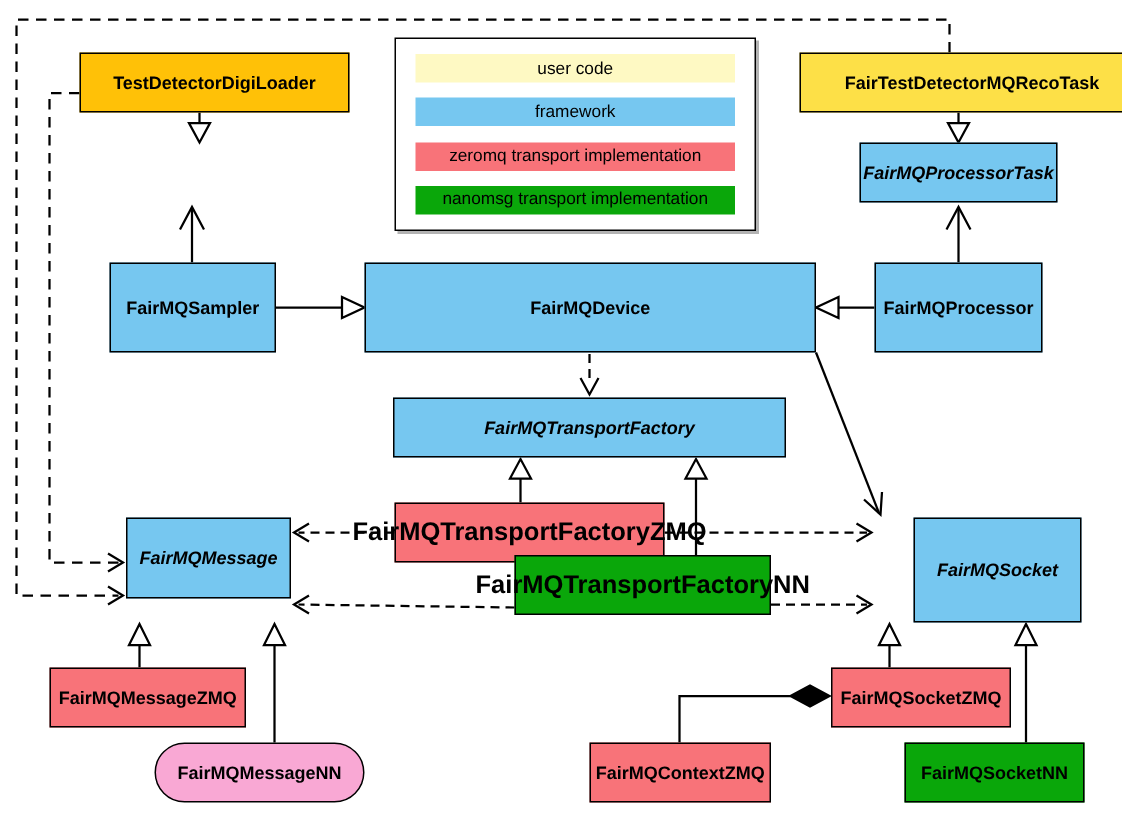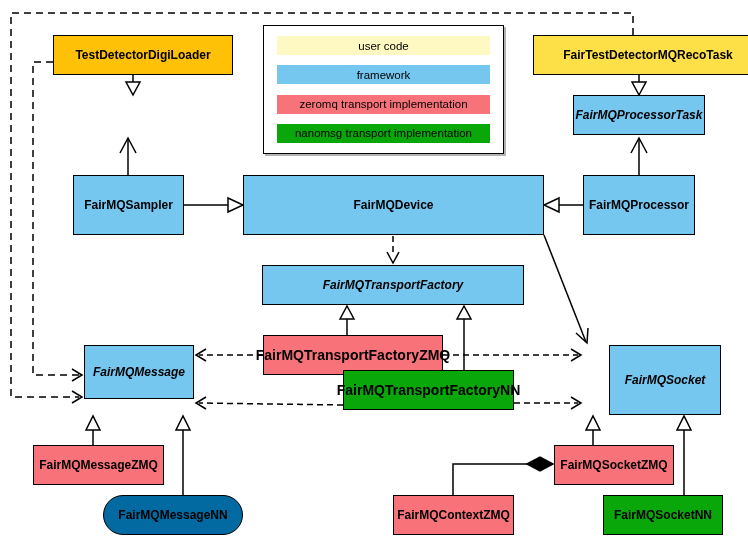--- a/index.html
+++ b/index.html
@@ -7,21 +7,21 @@
     position:relative;width:748px;height:549px;background:#ffffff;
     font-family:"Liberation Sans",sans-serif;overflow:hidden;
   }
   svg.wires{position:absolute;left:0;top:0;width:748px;height:549px;z-index:1;}
   .node{
     position:absolute;box-sizing:border-box;border:1.5px solid #000;
     display:flex;align-items:center;justify-content:center;text-align:center;
     font-weight:bold;font-size:12px;color:#000;z-index:2;white-space:nowrap;
   }
   .abstract{font-style:italic;}
-  .tight{font-size:14px;}
+  .tight{font-size:17px;}
   .legend{
     position:absolute;left:263px;top:25px;width:241px;height:129px;
     box-sizing:border-box;background:#fff;border:1.5px solid #000;
     box-shadow:2px 2px 0 #b3b3b3;z-index:2;
     display:flex;flex-direction:column;justify-content:space-between;
     padding:10px 13px;
   }
   .swatch{
     height:19px;display:flex;align-items:center;justify-content:center;
     font-size:11.5px;color:#000;
@@ -165,21 +165,21 @@
   <div class="node abstract" style="left: 84px; top: 345px; width: 110px; height: 54px; background-color: rgb(118, 199, 240);">FairMQMessage</div>
 
   <div class="node abstract" style="left: 609px; top: 345px; width: 112px; height: 70px; background-color: rgb(118, 199, 240);">FairMQSocket</div>
 
   <div class="node tight" style="left: 263px; top: 335px; width: 180px; height: 40px; background-color: rgb(248, 115, 121);">FairMQTransportFactoryZMQ</div>
 
   <div class="node tight" style="left: 343px; top: 370px; width: 171px; height: 40px; background-color: rgb(10, 167, 10);">FairMQTransportFactoryNN</div>
 
   <div class="node" style="left: 33px; top: 445px; width: 131px; height: 40px; background-color: rgb(248, 115, 121);">FairMQMessageZMQ</div>
 
-  <div class="node" style="left: 103px; top: 495px; width: 140px; height: 40px; background-color: #0369a1; border-radius: 20px;">FairMQMessageNN</div>
+  <div class="node" style="left: 103px; top: 495px; width: 140px; height: 40px; background-color: #f9a8d4; border-radius: 20px;">FairMQMessageNN</div>
 
   <div class="node" style="left: 393px; top: 495px; width: 121px; height: 40px; background-color: rgb(248, 115, 121);">FairMQContextZMQ</div>
 
   <div class="node" style="left: 554px; top: 445px; width: 120px; height: 40px; background-color: rgb(248, 115, 121);">FairMQSocketZMQ</div>
 
   <div class="node" style="left: 603px; top: 495px; width: 120px; height: 40px; background-color: rgb(10, 167, 10);">FairMQSocketNN</div>
 
 </div>
 
 </body></html>

